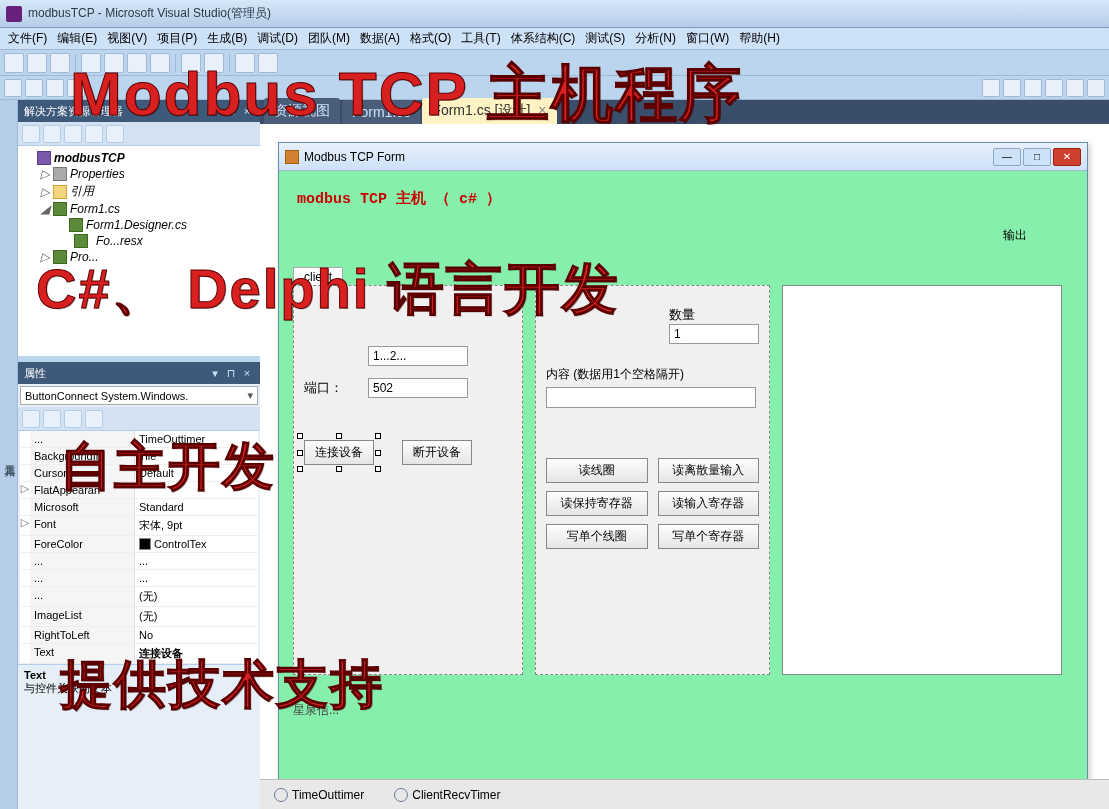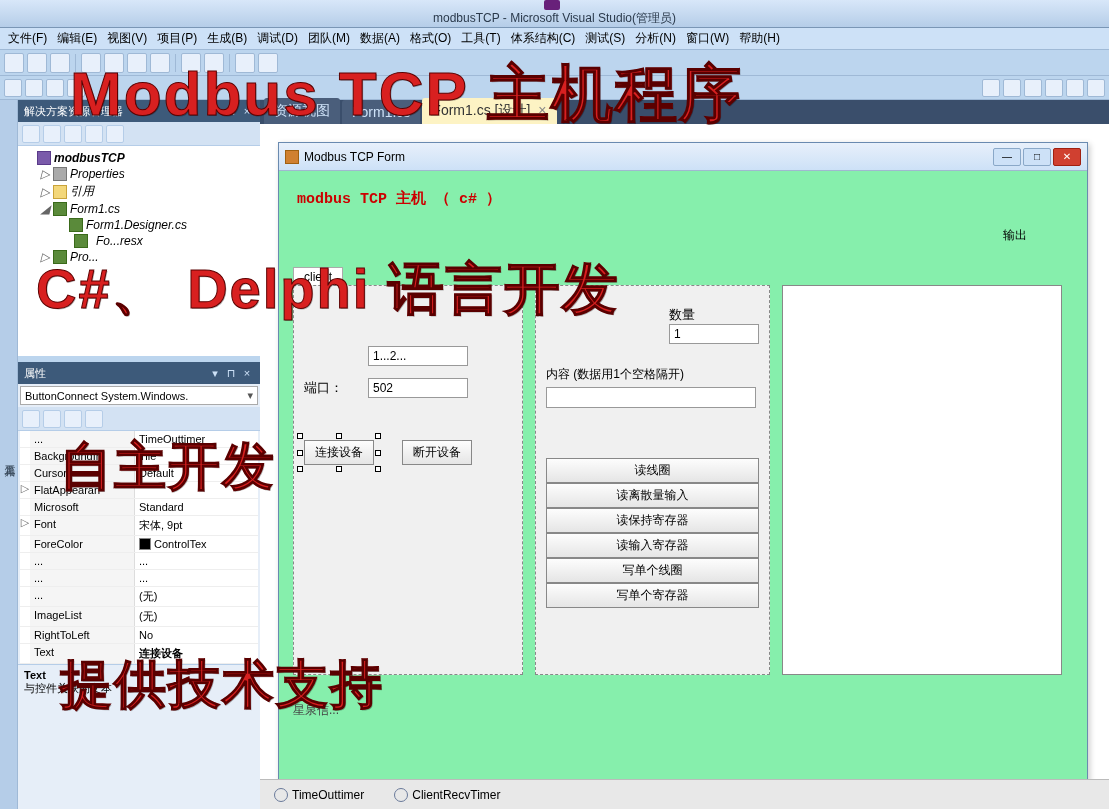--- a/index.html
+++ b/index.html
@@ -1,18 +1,18 @@
 <!DOCTYPE html>
 <html><head>
 <meta charset="utf-8">
 <style>
 * { box-sizing: border-box; margin: 0; padding: 0; }
 body { font-family: "Microsoft YaHei", Tahoma, sans-serif; font-size: 12px; background: #bcd3ed; width: 1109px; height: 809px; overflow: hidden; position: relative; }
 
-.titlebar { height: 28px; background: linear-gradient(#d8e7f9, #b5cde8); display: flex; align-items: center; padding: 0 6px; border-bottom: 1px solid #7a96b5; flex-direction: column; }
+.titlebar { height: 28px; background: linear-gradient(#d8e7f9, #b5cde8); display: flex; align-items: center; padding: 0 6px; border-bottom: 1px solid #7a96b5; }
 .titlebar .vs-icon { width: 16px; height: 16px; background: #68217a; margin-right: 6px; border-radius: 2px; }
 .titlebar .title { color: #2b3a4c; font-size: 12px; }
 
 .menubar { height: 22px; background: #cde1f7; display: flex; align-items: flex-start; padding: 0 4px; gap: 2px; border-bottom: 1px solid #9fb9d6; }
 .menubar span { padding: 2px 4px; cursor: default; }
 
 .toolbar { height: 26px; background: #bcd5ee; border-bottom: 1px solid #9fb9d6; display: flex; align-items: center; padding: 0 4px; gap: 3px; }
 .toolbar .tbtn { width: 20px; height: 20px; background: #e8f0fb; border: 1px solid #9fb9d6; border-radius: 2px; }
 .toolbar .sep { width: 1px; height: 18px; background: #9fb9d6; margin: 0 2px; }
 
@@ -376,21 +376,21 @@
                 <span style="visibility:hidden">地址</span>
                 <div>
                   <div>数量</div>
                   <input style="width: 90px;" value="1">
                 </div>
               </div>
               <div style="height:10px"></div>
               <div style="font-size:12px;margin-bottom:4px">内容 (数据用1个空格隔开)</div>
               <input style="width: 210px; border: 1px solid rgb(153, 153, 153); padding: 2px 4px; background: rgb(255, 255, 255);">
               <div style="height:50px"></div>
-              <div id="opbtns" style="display:grid;grid-template-columns:1fr;gap:0 10px">
+              <div id="opbtns" style="display:grid;grid-template-columns:1fr 1fr;gap:8px 10px">
                   <button class="btn">读线圈</button>
                   <button class="btn">读离散量输入</button>
                   <button class="btn">读保持寄存器</button>
                   <button class="btn">读输入寄存器</button>
                   <button class="btn">写单个线圈</button>
                   <button class="btn">写单个寄存器</button>
                 </div>
             </div>
             <div class="gb-right"></div>
           </div>

